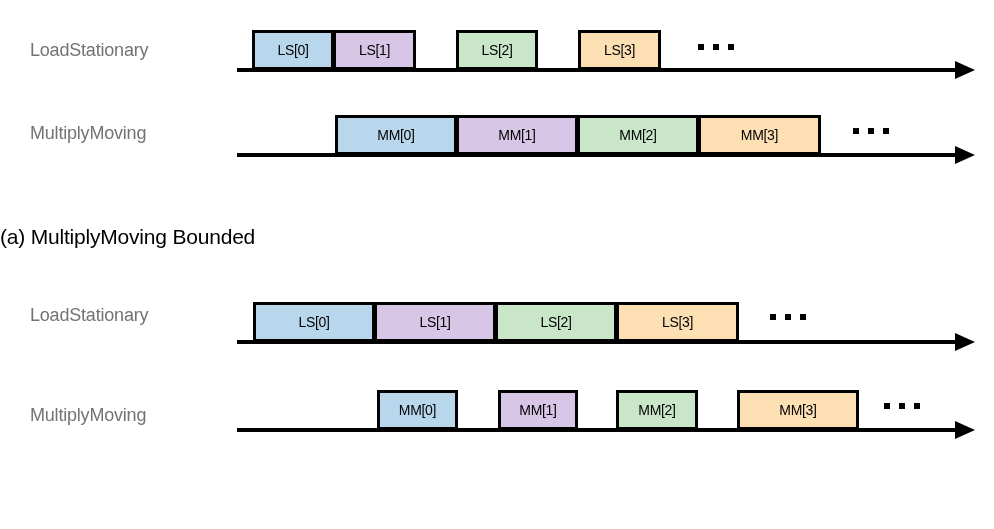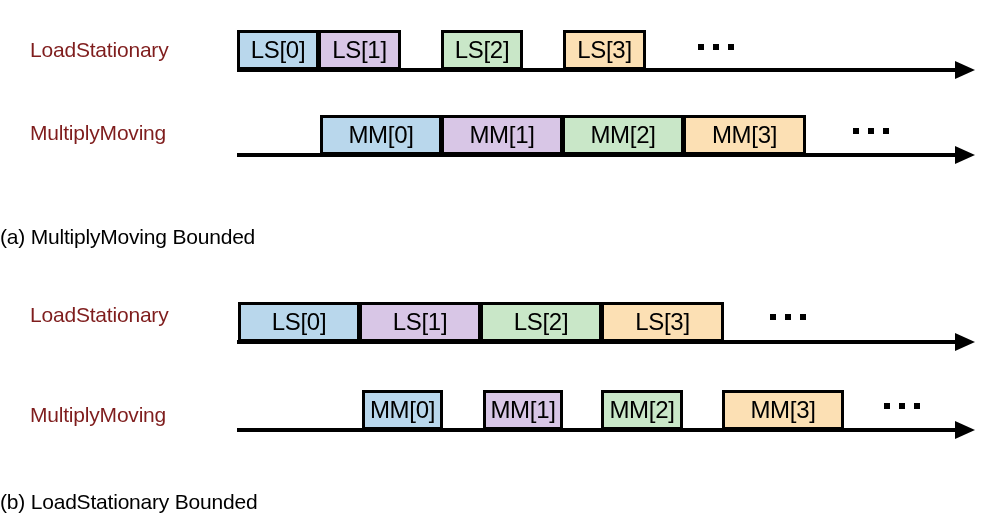--- a/index.html
+++ b/index.html
@@ -19,23 +19,23 @@
   .panel {
     position: absolute;
     left: 0;
     width: 994px;
   }
   #panel-a { top: 0px; height: 265px; }
   #panel-b { top: 265px; height: 264px; }
 
   .row-label {
     position: absolute;
-    font-size: 21px;
+    font-size: 18px;
     font-weight: 400;
-    color: #7f1d1d;
+    color: #737373;
     white-space: nowrap;
     letter-spacing: -0.2px;
     transform: translateY(-50%);
     left: 30px;
   }
 
   
   .axis {
     position: absolute;
     height: 0;
@@ -52,25 +52,26 @@
   }
 
   
   .block {
     position: absolute;
     box-sizing: border-box;
     border: 3px solid #000;
     display: flex;
     align-items: center;
     justify-content: center;
-    font-size: 24px;
+    font-size: 14px;
     line-height: 1;
     color: #000;
     white-space: nowrap;
     letter-spacing: -0.3px;
+    margin-left: 15px;
   }
 
   
   .ellipsis {
     position: absolute;
     display: flex;
     gap: 9px;
     align-items: center;
     transform: translateY(-50%);
   }
@@ -138,14 +139,13 @@
     <div class="arrowhead" style="left: 955px; top: 165px;"></div>
     <div class="block" style="left: 362px; width: 81px; height: 40px; top: 125px; background: rgb(185, 215, 236);">MM[0]</div>
     <div class="block" style="left: 483px; width: 80px; height: 40px; top: 125px; background: rgb(216, 198, 230);">MM[1]</div>
     <div class="block" style="left: 601px; width: 82px; height: 40px; top: 125px; background: rgb(201, 231, 200);">MM[2]</div>
     <div class="block" style="left: 722px; width: 122px; height: 40px; top: 125px; background: rgb(252, 224, 180);">MM[3]</div>
     <div class="ellipsis" style="left: 884px; top: 141px;">
       <span></span>
       <span></span>
       <span></span>
     </div>
-    <div class="caption" style="top: 225px;">(b) LoadStationary Bounded</div>
   </div>
 
 </body></html>

